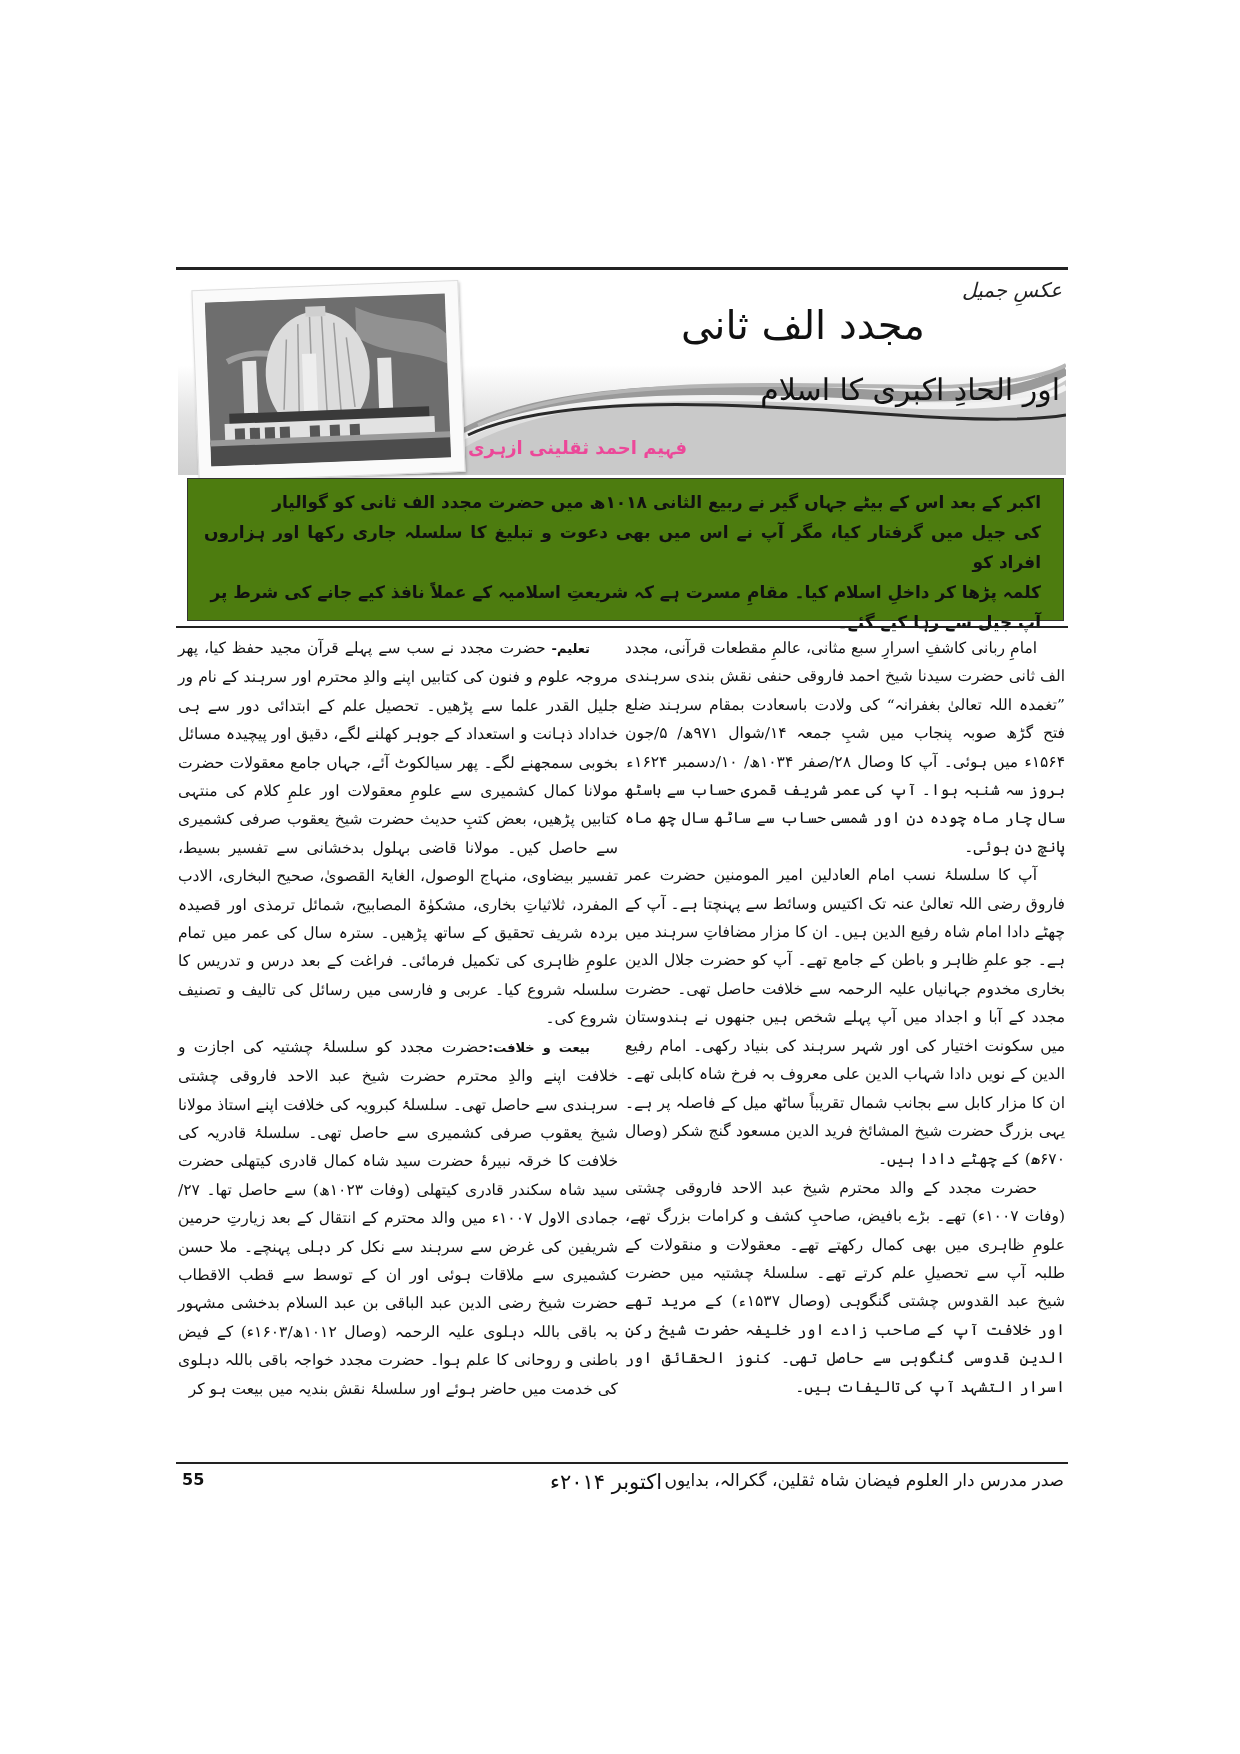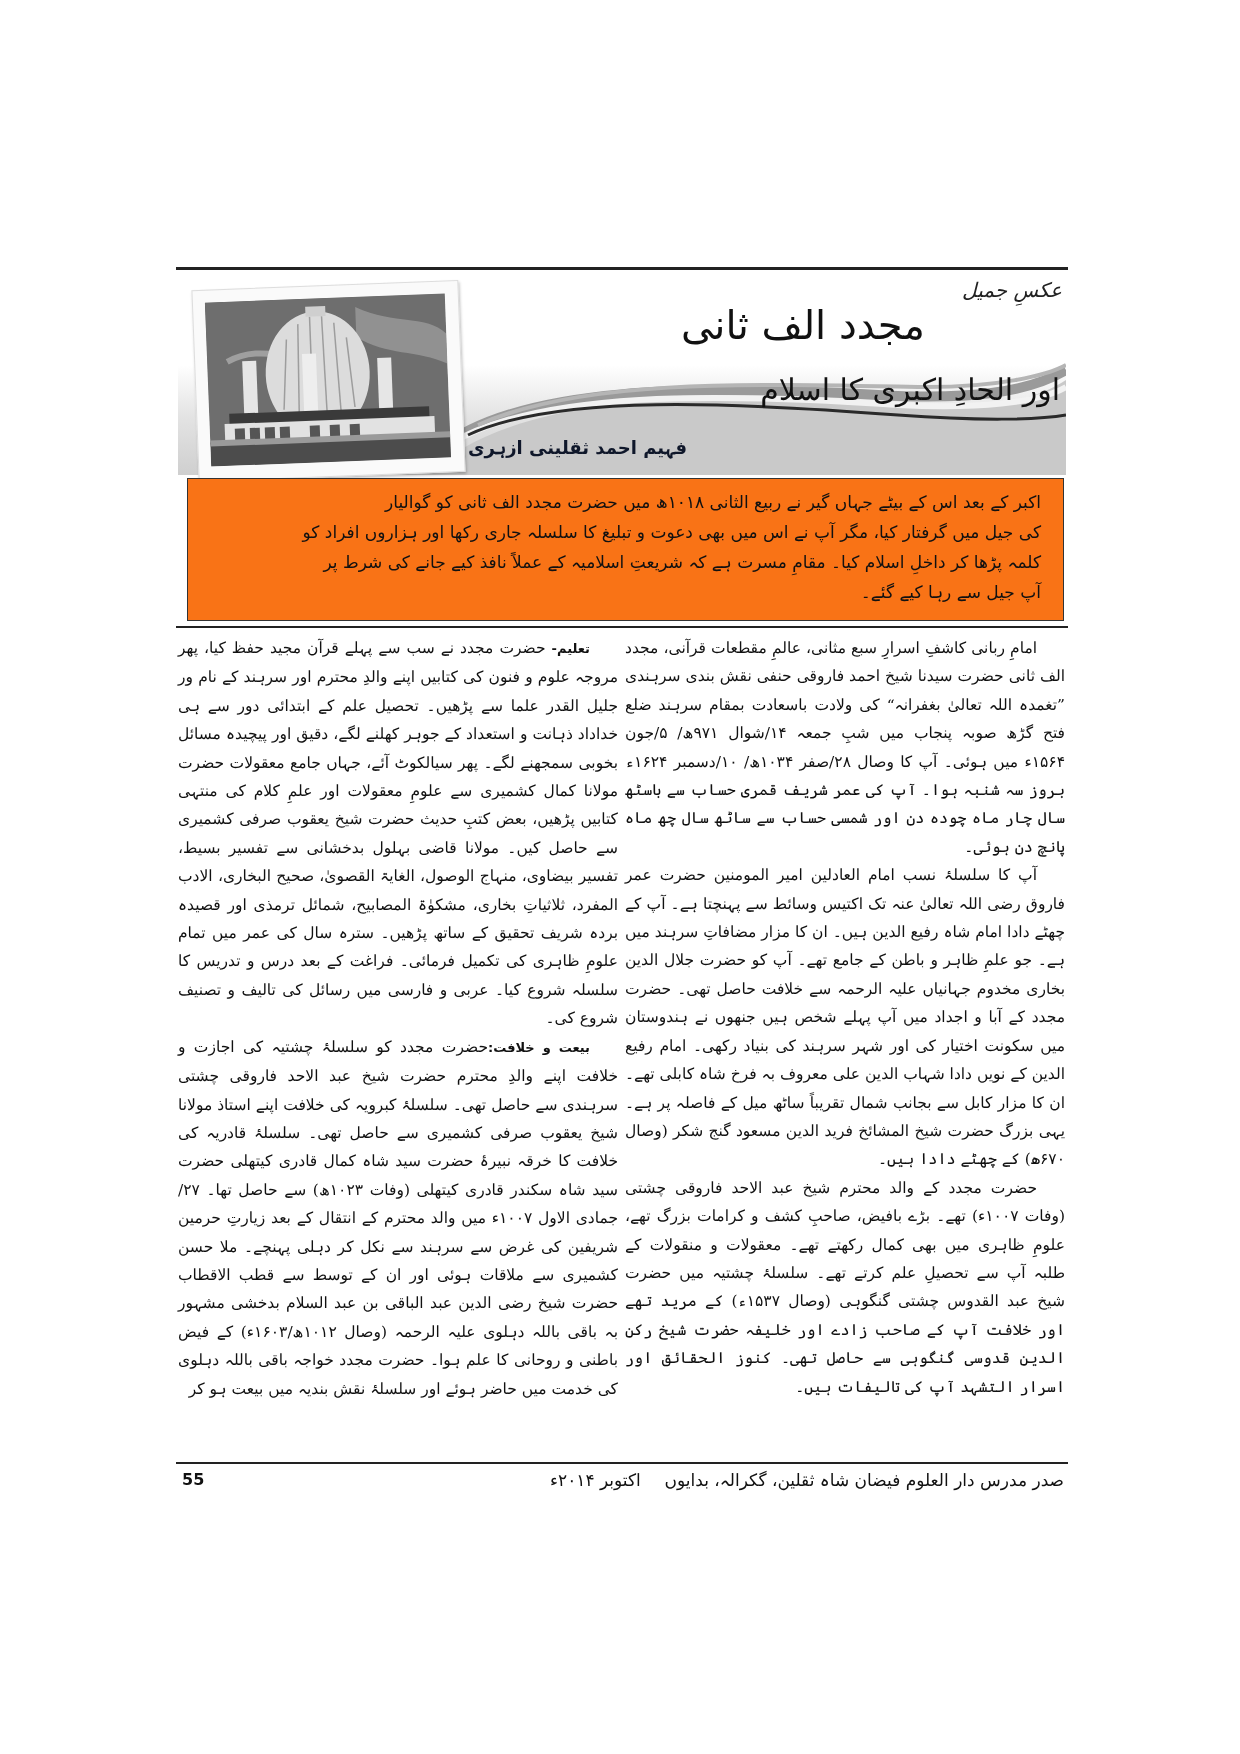--- a/index.html
+++ b/index.html
@@ -18,41 +18,41 @@
                  box-shadow: 1px 2px 3px rgba(0,0,0,0.25); }
   .photo { position: absolute; left: 12px; top: 12px; width: 240px; height: 164px; overflow: hidden;
            background: linear-gradient(160deg, #555 0%, #8a8a8a 40%, #bdbdbd 60%, #777 100%); }
 
   .section-label { position: absolute; top: 278px; right: 178px; font-family: "DejaVu Serif", serif;
                    font-size: 20px; font-style: italic; direction: rtl; color: #222; }
   .title { position: absolute; top: 302px; right: 315px; direction: rtl; font-size: 40px; font-weight: normal;
            color: #111; letter-spacing: 0; }
   .subtitle { position: absolute; top: 372px; right: 180px; direction: rtl; font-family: "DejaVu Serif", serif;
               font-size: 30px; color: #111; }
-  .author { position: absolute; top: 437px; left: 468px; direction: rtl; font-size: 18px; font-weight: bold; color: #0f172a; }
+  .author { position: absolute; top: 437px; left: 468px; direction: rtl; font-size: 18px; font-weight: bold; color: #ec4899; }
 
   .pull-quote { position: absolute; left: 187px; top: 478px; width: 877px; height: 143px;
-                border: 1.5px solid #333; background: #f97316; box-sizing: border-box;
+                border: 1.5px solid #333; background: #4d7c0f; box-sizing: border-box;
                 padding: 8px 22px 6px 16px; direction: rtl; text-align: justify;
-                font-size: 17px; font-weight: normal; line-height: 30px; }
+                font-size: 17px; font-weight: bold; line-height: 30px; }
   .pull-quote span { display: block; }
 
   .col-rule { position: absolute; left: 176px; top: 626px; width: 892px; height: 2px; background: #222; }
 
   .column { position: absolute; top: 634px; width: 440px; direction: rtl; text-align: justify;
             font-family: "DejaVu Serif", serif; font-size: 15.5px; line-height: 28.4px; color: #111; }
   .col-right { left: 625px; }
   .col-left { left: 178px; }
   .column p { margin: 0; }
   .column .indent { text-indent: 28px; }
   .column .head { font-family: "DejaVu Sans", sans-serif; font-weight: bold; font-size: 13px; }
 
   .foot-rule { position: absolute; left: 176px; top: 1462px; width: 892px; height: 2px; background: #222; }
   .footer-page { position: absolute; left: 182px; top: 1470px; font-size: 16px; font-weight: bold; direction: rtl; }
-  .footer-date { position: absolute; left: 550px; top: 1470px; font-family: "DejaVu Serif", serif; font-size: 17px; direction: rtl; }
+  .footer-date { position: absolute; left: 550px; top: 1470px; font-family: "DejaVu Serif", serif; font-size: 21px; direction: rtl; }
   .footer-author { position: absolute; right: 176px; top: 1470px; font-family: "DejaVu Serif", serif; font-size: 17px; direction: rtl; }
 </style>
 </head>
 <body>
 
 <div class="page">
 
   <div class="top-rule"></div>
 
   <div class="banner">

